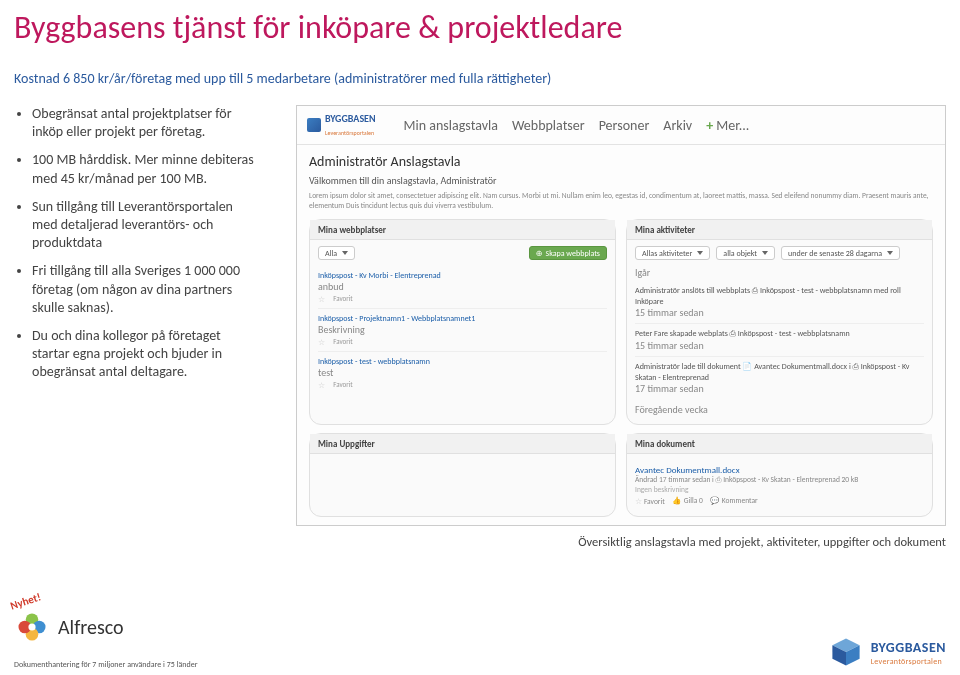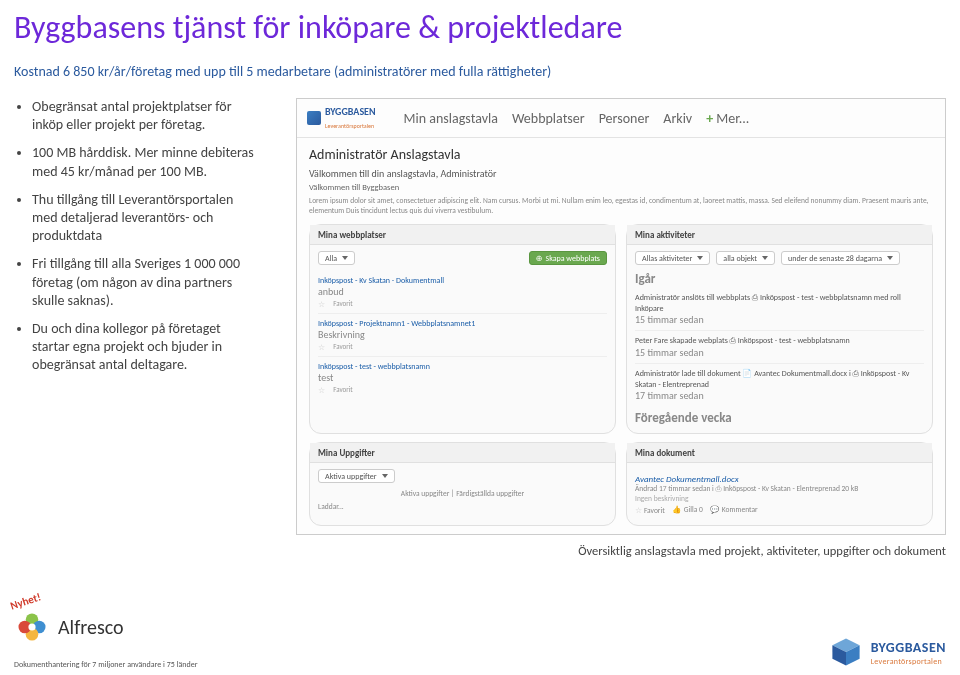--- a/index.html
+++ b/index.html
@@ -8,23 +8,23 @@
     height: 675px;
     font-family: "Segoe UI", Calibri, Arial, sans-serif;
     background: #fff;
     color: #333;
     position: relative;
     overflow: hidden;
     padding: 8px 14px;
   }
   .title {
     font-size: 32px;
-    color: #6d28d9;
+    color: #be185d;
     font-weight: 400;
-    margin-bottom: 16px;
+    margin-bottom: 23px;
   }
   .subtitle {
     font-size: 14px;
     color: #2b5a9e;
     margin-bottom: 18px;
   }
   .layout {
     display: flex;
     gap: 40px;
   }
@@ -83,22 +83,22 @@
   }
   .col-body { padding: 6px 8px; }
   .filter-row { display:flex; align-items:center; gap:6px; font-size:8px; color:#555; margin-bottom:6px; }
   .filter-btn { background:#fff; border:1px solid #ccc; border-radius:3px; padding:1px 6px; font-size:8px; display:inline-flex; align-items:center; gap:3px; }
   .green-btn { background:#6aa84f; color:#fff; border:1px solid #5a9640; border-radius:3px; padding:1px 6px; font-size:8px; display:inline-flex; align-items:center; gap:3px; }
   .item { padding: 4px 0; border-bottom: 1px solid #eee; font-size: 8px; }
   .item-title { color: #1a5da8; }
   .item-sub { color: #888; font-size: 10px; }
   .item-meta { color: #999; font-size: 7px; display:flex; gap:8px; margin-top:1px; }
   .star { color: #ccc; font-size:8px; }
-  .timegroup { font-size:13px; color:#888; margin: 4px 0 2px; font-weight: bold; }
-  .doclink { color:#1a5da8; font-size:9px;font-style:italic; }
+  .timegroup { font-size:10px; color:#888; margin: 4px 0 2px; font-weight: normal; }
+  .doclink { color:#1a5da8; font-size:9px; }
   .docmeta { font-size:7.5px; color:#888; }
   .docactions { font-size:7.5px; color:#888; display:flex; gap:8px; margin-top:2px; }
 
   .caption {
     text-align: right;
     font-size: 12.5px;
     color: #444;
     margin-top: 8px;
   }
 
@@ -132,21 +132,21 @@
 </head>
 <body>
 
 <h1 class="title">Byggbasens tjänst för inköpare &amp; projektledare</h1>
 <p class="subtitle">Kostnad 6 850 kr/år/företag med upp till 5 medarbetare (administratörer med fulla rättigheter)</p>
 
 <div class="layout">
   <ul class="bullets">
     <li>Obegränsat antal projektplatser för inköp eller projekt per företag.</li>
     <li>100 MB hårddisk. Mer minne debiteras med 45 kr/månad per 100 MB.</li>
-    <li>Thu tillgång till Leverantörsportalen med detaljerad leverantörs- och produktdata</li>
+    <li>Sun tillgång till Leverantörsportalen med detaljerad leverantörs- och produktdata</li>
     <li>Fri tillgång till alla Sveriges 1 000 000 företag (om någon av dina partners skulle saknas).</li>
     <li>Du och dina kollegor på företaget startar egna projekt och bjuder in obegränsat antal deltagare.</li>
   </ul>
 
   <div>
     <div class="shot">
       <div class="shot-header">
         <div class="shot-logo">
           <span class="cube"></span>
           <span>
@@ -158,41 +158,40 @@
           <span>Min anslagstavla</span>
           <span>Webbplatser</span>
           <span>Personer</span>
           <span>Arkiv</span>
           <span><span style="color:#6aa84f;font-weight:bold;">+</span> <span>Mer...</span></span>
         </div>
       </div>
       <div class="shot-body">
         <div class="shot-title">Administratör Anslagstavla</div>
         <div class="shot-welcome">Välkommen till din anslagstavla, Administratör</div>
-        <div class="shot-sub">Välkommen till Byggbasen</div>
         <div class="shot-lorem">Lorem ipsum dolor sit amet, consectetuer adipiscing elit. Nam cursus. Morbi ut mi. Nullam enim leo, egestas id, condimentum at, laoreet mattis, massa. Sed eleifend nonummy diam. Praesent mauris ante, elementum Duis tincidunt lectus quis dui viverra vestibulum.</div>
 
         <div class="cols">
 
           <div class="col">
             <div class="col-head">Mina webbplatser</div>
             <div class="col-body">
               <div class="filter-row">
                 <span class="filter-btn">
                     <span>Alla</span>
                     <span class="caret"></span>
                   </span>
                 <span style="flex:1"></span>
                 <span class="green-btn">
                     <span>⊕</span>
                     <span>Skapa webbplats</span>
                   </span>
               </div>
               <div class="item">
-                <div class="item-title">Inköpspost - Kv Skatan - Dokumentmall</div>
+                <div class="item-title">Inköpspost - Kv Morbi - Elentreprenad</div>
                 <div class="item-sub">anbud</div>
                 <div class="item-meta">
                     <span class="star">☆</span>
                     <span>Favorit</span>
                   </div>
               </div>
               <div class="item">
                 <div class="item-title">Inköpspost - Projektnamn1 - Webbplatsnamnet1</div>
                 <div class="item-sub">Beskrivning</div>
                 <div class="item-meta">
@@ -242,33 +241,20 @@
                 <div class="item-sub">17 timmar sedan</div>
               </div>
               <div class="timegroup">Föregående vecka</div>
             </div>
           </div>
         </div>
 
         <div class="cols" style="margin-top:8px;">
           <div class="col">
             <div class="col-head">Mina Uppgifter</div>
-            <div class="col-body">
-              <div class="filter-row">
-                <span class="filter-btn">
-                    <span>Aktiva uppgifter</span>
-                    <span class="caret"></span>
-                  </span>
-              </div>
-              <div style="text-align:center;font-size:7.5px;color:#888;margin:4px 0;">
-                <span>Aktiva uppgifter</span> |
-                <span>Färdigställda uppgifter</span>
-              </div>
-              <div style="font-size:7.5px;color:#888;">Laddar...</div>
-            </div>
           </div>
           <div class="col">
             <div class="col-head">Mina dokument</div>
             <div class="col-body">
               <div class="item" style="border-bottom:none;">
                 <div class="doclink">Avantec Dokumentmall.docx</div>
                 <div class="docmeta">Ändrad 17 timmar sedan i ⎙ Inköpspost - Kv Skatan - Elentreprenad   20 kB</div>
                 <div class="docmeta" style="color:#aaa;">Ingen beskrivning</div>
                 <div class="docactions">
                   <span><span class="star">☆</span> <span>Favorit</span></span>

